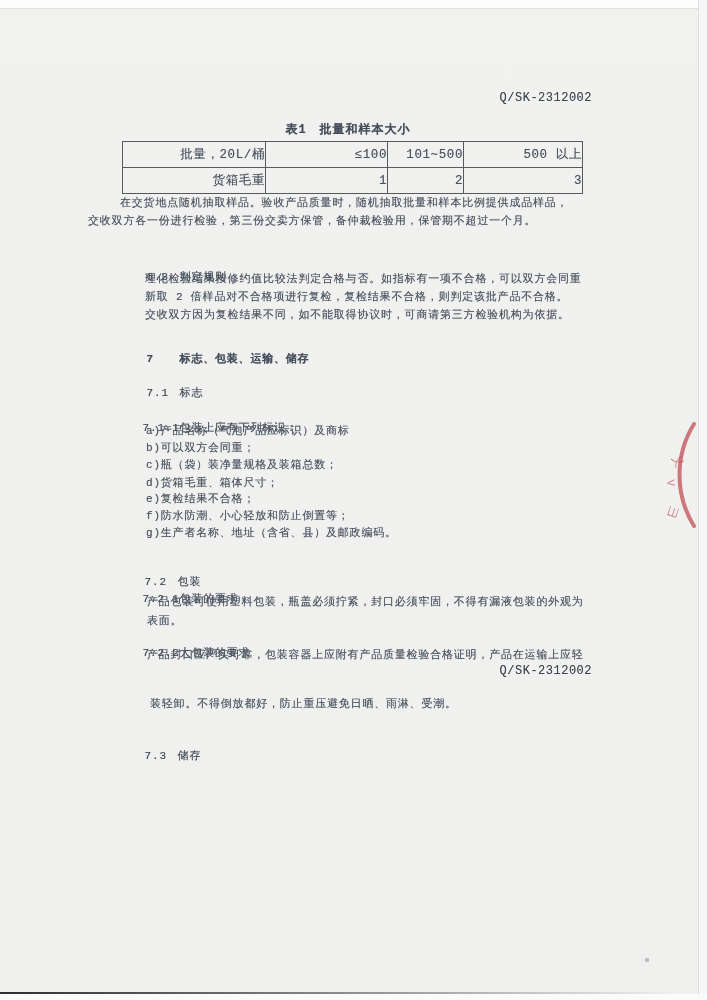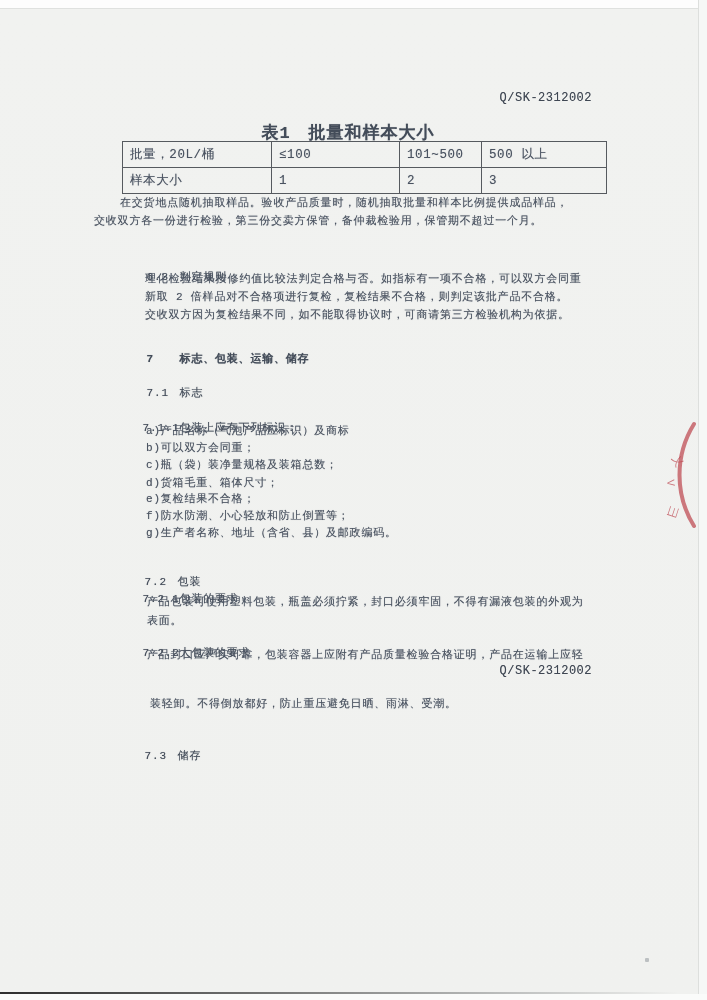--- a/index.html
+++ b/index.html
@@ -20,27 +20,27 @@
     position:absolute;white-space:pre;font-size:11px;letter-spacing:.8px;line-height:15px;
     color:#4a5361;text-shadow:0 0 .7px rgba(74,83,97,.55);
   }
   .hd{color:#434c59;}
   .bold{font-weight:600;}
   .num{display:inline-block;}
   .n1{width:33px;}
   .n2{width:37px;}
   .doc-code{font-size:12px;letter-spacing:.5px;color:#3f4753;text-shadow:0 0 .6px rgba(63,71,83,.5);}
 
-  .tbl-title{position:absolute;left:122px;top:121px;width:452px;text-align:center;font-size:17px;
+  .tbl-title{position:absolute;left:122px;top:121px;width:452px;text-align:center;font-size:12px;
     font-weight:600;letter-spacing:1px;color:#434c59;text-shadow:0 0 .7px rgba(67,76,89,.55);}
   table.t1{
     position:absolute;left:122px;top:141px;width:452px;border-collapse:collapse;table-layout:fixed;
     font-size:12.5px;letter-spacing:.6px;color:#4a5361;
   }
-  table.t1 td{border:1.4px solid #565a5f;padding:2px 0 2px 7px;height:21px;text-shadow:0 0 .7px rgba(74,83,97,.5);}
+  table.t1 td{border:1.4px solid #565a5f;padding:2px 0 2px 1px;height:21px;text-shadow:0 0 .7px rgba(74,83,97,.5);text-align:right;}
   .c0{width:141px;}.c1{width:120px;}.c2{width:74px;}.c3{width:117px;}
 
   .stamp-svg{position:absolute;left:648px;top:416px;}
 </style>
 </head>
 <body>
 
 <div class="page">
 
   <div class="scan-top-line"></div>
@@ -55,30 +55,30 @@
 
   <table class="t1">
     <tbody>
         <tr>
       <td class="c0">批量，20L/桶</td>
       <td class="c1">≤100</td>
       <td class="c2">101~500</td>
       <td class="c3">500 以上</td>
     </tr>
     <tr>
-      <td class="c0">样本大小</td>
+      <td class="c0">货箱毛重</td>
       <td class="c1">1</td>
       <td class="c2">2</td>
       <td class="c3">3</td>
     </tr>
   </tbody>
     </table>
 
   <div class="line" style="left:94px;top:196px;text-indent:26px;">在交货地点随机抽取样品。验收产品质量时，随机抽取批量和样本比例提供成品样品，</div>
-  <div class="line" style="left:94px;top:214px;">交收双方各一份进行检验，第三份交卖方保管，备仲裁检验用，保管期不超过一个月。</div>
+  <div class="line" style="left:88px;top:214px;">交收双方各一份进行检验，第三份交卖方保管，备仲裁检验用，保管期不超过一个月。</div>
 
   <div class="line hd" style="left:117px;top:255px;">
     <span class="num n1">6.3</span><span>判定规则</span>
   </div>
   <div class="line" style="left:145px;top:272px;">理化检验结果按修约值比较法判定合格与否。如指标有一项不合格，可以双方会同重</div>
   <div class="line" style="left:145px;top:290px;">新取 2 倍样品对不合格项进行复检，复检结果不合格，则判定该批产品不合格。</div>
   <div class="line" style="left:145px;top:308px;">交收双方因为复检结果不同，如不能取得协议时，可商请第三方检验机构为依据。</div>
 
   <div class="line hd bold" style="left:117px;top:337px;">
     <span class="num n1">7</span><span>标志、包装、运输、储存</span>

